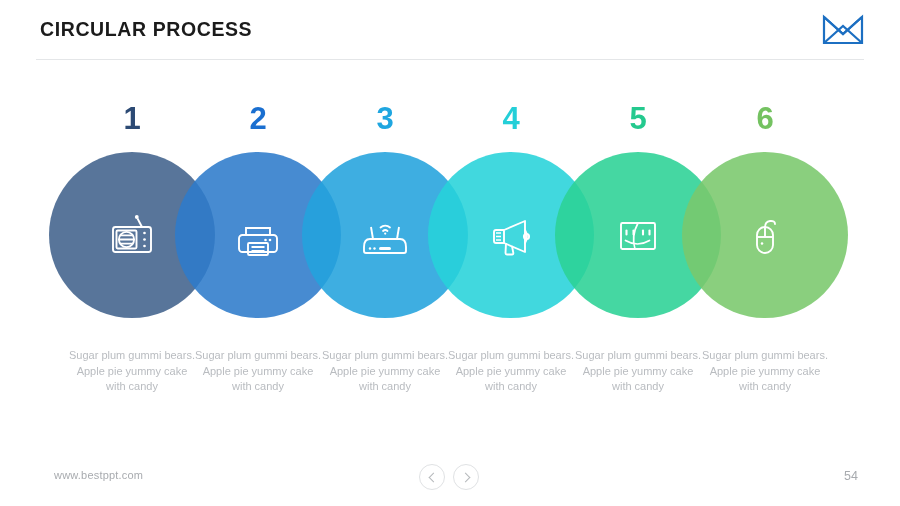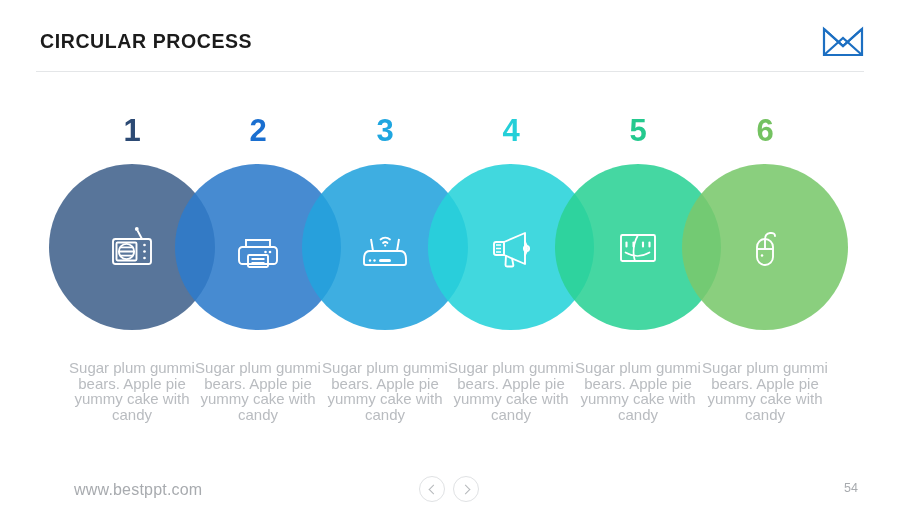--- a/index.html
+++ b/index.html
@@ -10,21 +10,21 @@
     width: 900px;
     height: 506px;
     background: #ffffff;
     font-family: "Liberation Sans", sans-serif;
     overflow: hidden;
     position: relative;
   }
 
   .slide {
     position: absolute;
-    left: 0; top: 12px;
+    left: 0; top: 0;
     width: 900px;
     height: 392px;
     background: #ffffff;
   }
 
   
   .header {
     position: absolute;
     left: 0; top: 0;
     width: 900px;
@@ -111,41 +111,40 @@
     top: 348px;
     width: 900px;
     height: 70px;
   }
   .caption {
     position: absolute;
     top: 0;
     width: 126px;
     margin-left: -63px;
     text-align: center;
-    font-size: 15px;
+    font-size: 11px;
     line-height: 15.5px;
     color: #b9bcc0;
   }
 
   
   .footer {
     position: absolute;
     left: 0;
     top: 455px;
     width: 900px;
     height: 51px;
   }
   .footer-url {
     position: absolute;
     left: 54px;
     top: 14px;
-    font-size: 16px;
+    font-size: 11px;
     color: #a8abaf;
     letter-spacing: 0.2px;
-    margin-left: 20px;
   }
   .footer-page {
     position: absolute;
     right: 42px;
     top: 14px;
     font-size: 12.5px;
     color: #a8abaf;
     margin-left: 19px;
   }
   .nav-group {

